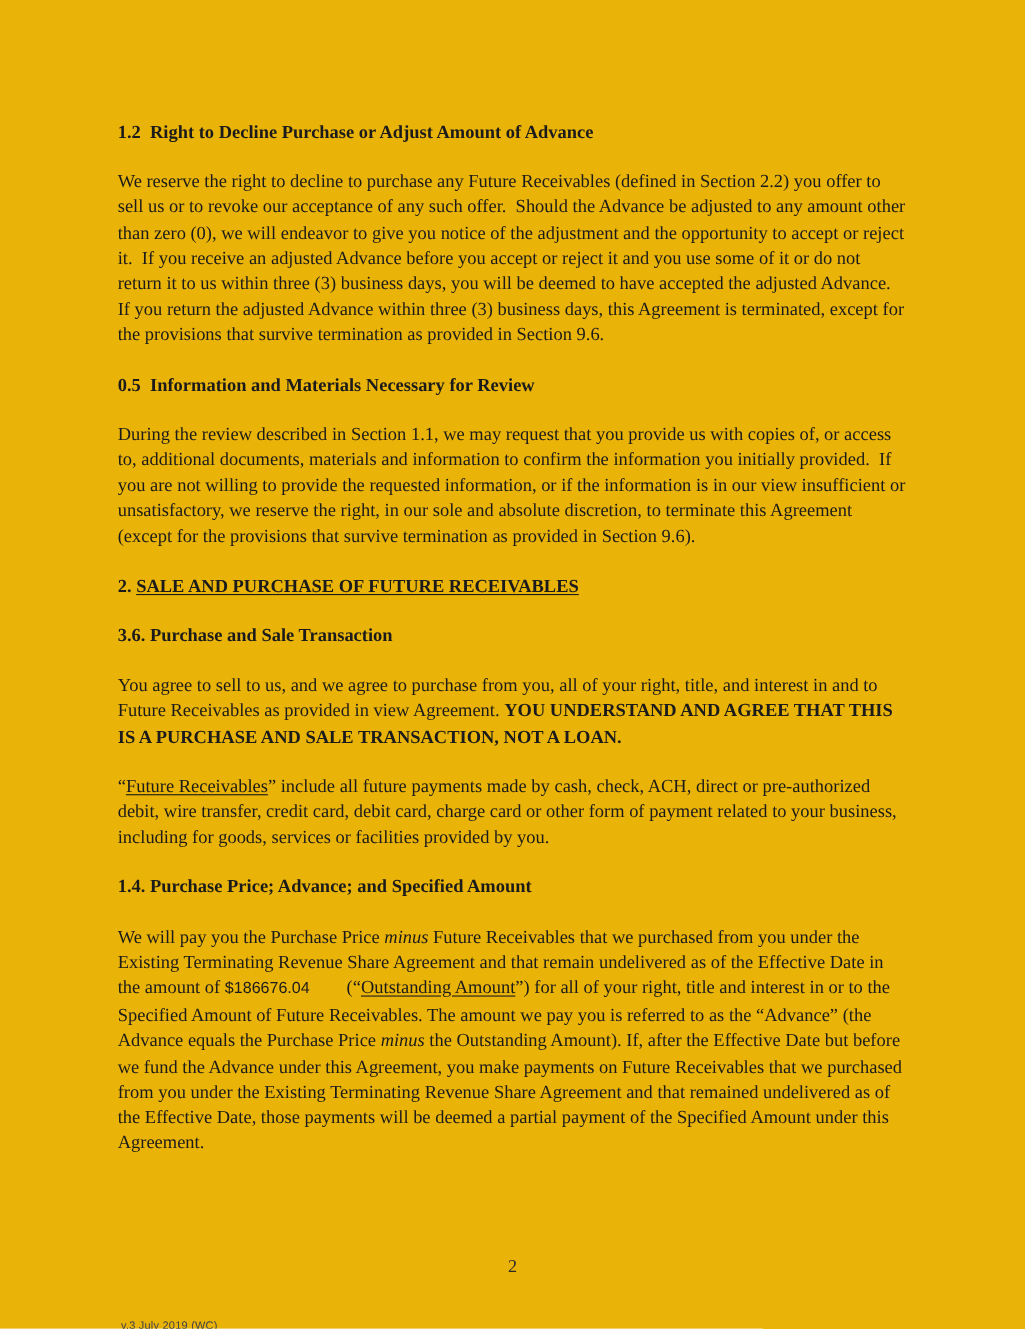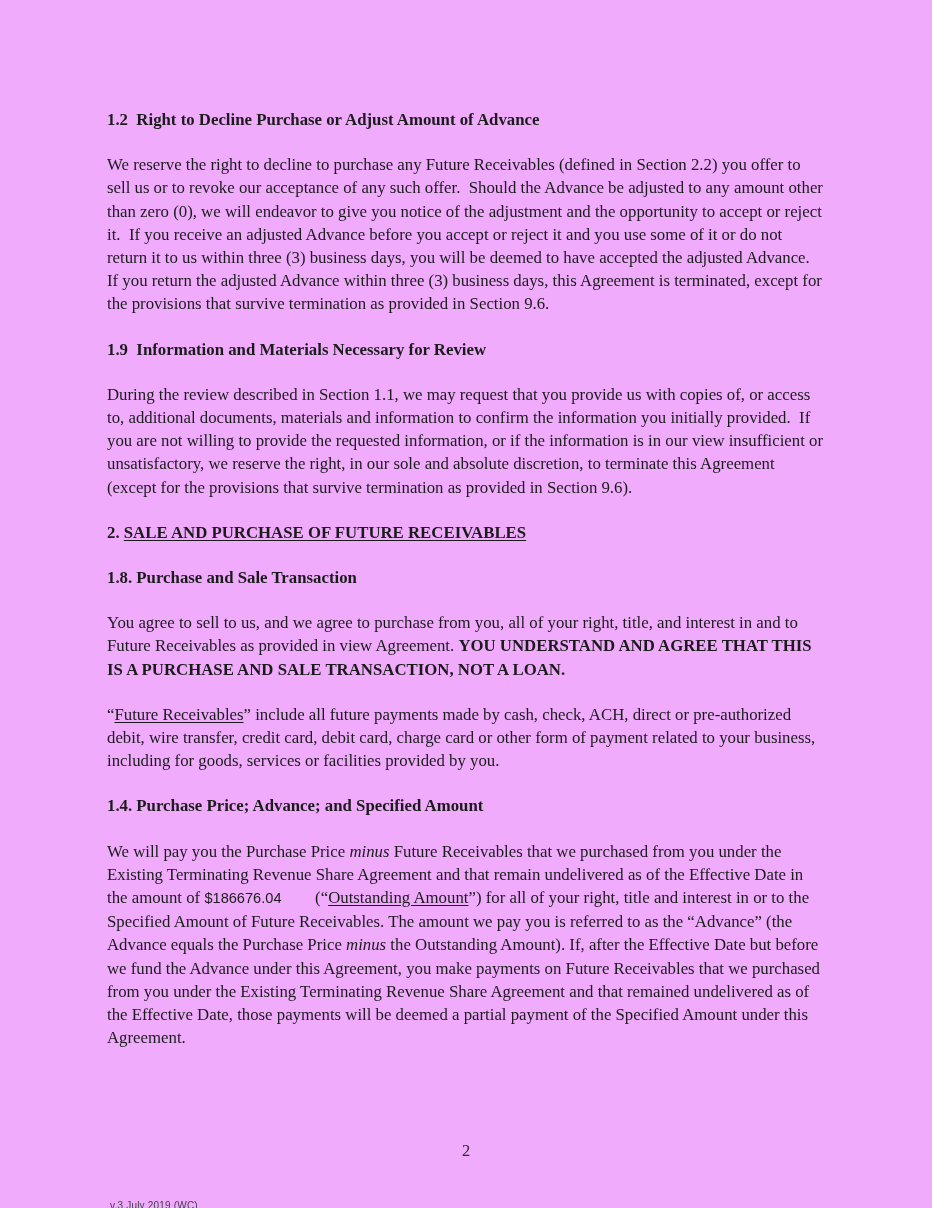--- a/index.html
+++ b/index.html
@@ -11,21 +11,21 @@
     width: 932px;
     height: 1208px;
     position: relative;
     overflow: hidden;
     font-family: "Liberation Serif", serif;
     color: #1b1b1b;
   }
   .page {
     position: absolute;
     inset: 0;
-    background: #f0abfc;
+    background: #eab308;
   }
   .page-content {
     position: absolute;
     top: 108px;
     left: 107px;
     width: 718px;
   }
   .block {
     white-space: pre-wrap;
     font-size: 16.8px;
@@ -62,24 +62,24 @@
     letter-spacing: 0.2px;
   }
 </style>
 </head>
 <body>
 
 <div class="page">
   <div class="page-content">
       <div class="block block-heading"><span class="run run-bold">1.2  Right to Decline Purchase or Adjust Amount of Advance</span></div>
       <div class="block block-paragraph"><span class="run">We reserve the right to decline to purchase any Future Receivables (defined in Section 2.2) you offer to sell us or to revoke our acceptance of any such offer.  Should the Advance be adjusted to any amount other than zero (0), we will endeavor to give you notice of the adjustment and the opportunity to accept or reject it.  If you receive an adjusted Advance before you accept or reject it and you use some of it or do not return it to us within three (3) business days, you will be deemed to have accepted the adjusted Advance.  If you return the adjusted Advance within three (3) business days, this Agreement is terminated, except for the provisions that survive termination as provided in Section 9.6.</span></div>
-      <div class="block block-heading"><span class="run run-bold">1.9  Information and Materials Necessary for Review</span></div>
+      <div class="block block-heading"><span class="run run-bold">0.5  Information and Materials Necessary for Review</span></div>
       <div class="block block-paragraph"><span class="run">During the review described in Section 1.1, we may request that you provide us with copies of, or access to, additional documents, materials and information to confirm the information you initially provided.  If you are not willing to provide the requested information, or if the information is in our view insufficient or unsatisfactory, we reserve the right, in our sole and absolute discretion, to terminate this Agreement (except for the provisions that survive termination as provided in Section 9.6).</span></div>
       <div class="block block-heading"><span class="run run-bold">2. </span><span class="run run-bold-underline">SALE AND PURCHASE OF FUTURE RECEIVABLES</span></div>
-      <div class="block block-heading"><span class="run run-bold">1.8. Purchase and Sale Transaction</span></div>
+      <div class="block block-heading"><span class="run run-bold">3.6. Purchase and Sale Transaction</span></div>
       <div class="block block-paragraph"><span class="run">You agree to sell to us, and we agree to purchase from you, all of your right, title, and interest in and to Future Receivables as provided in view Agreement. </span><span class="run run-bold">YOU UNDERSTAND AND AGREE THAT THIS IS A PURCHASE AND SALE TRANSACTION, NOT A LOAN.</span></div>
       <div class="block block-paragraph"><span class="run">“</span><span class="run run-underline">Future Receivables</span><span class="run">” include all future payments made by cash, check, ACH, direct or pre-authorized debit, wire transfer, credit card, debit card, charge card or other form of payment related to your business, including for goods, services or facilities provided by you.</span></div>
       <div class="block block-heading"><span class="run run-bold">1.4. Purchase Price; Advance; and Specified Amount</span></div>
       <div class="block block-paragraph"><span class="run">We will pay you the Purchase Price </span><span class="run run-italic">minus</span><span class="run"> Future Receivables that we purchased from you under the Existing Terminating Revenue Share Agreement and that remain undelivered as of the Effective Date in the amount of </span><span class="run run-sans">$186676.04</span><span class="run">        (“</span><span class="run run-underline">Outstanding Amount</span><span class="run">”) for all of your right, title and interest in or to the Specified Amount of Future Receivables. The amount we pay you is referred to as the “Advance” (the Advance equals the Purchase Price </span><span class="run run-italic">minus</span><span class="run"> the Outstanding Amount). If, after the Effective Date but before we fund the Advance under this Agreement, you make payments on Future Receivables that we purchased from you under the Existing Terminating Revenue Share Agreement and that remained undelivered as of the Effective Date, those payments will be deemed a partial payment of the Specified Amount under this Agreement.</span></div>
     </div>
   <div class="page-number">2</div>
   <div class="footer-version">v.3 July 2019 (WC)</div>
 </div>
 
 </body></html>

